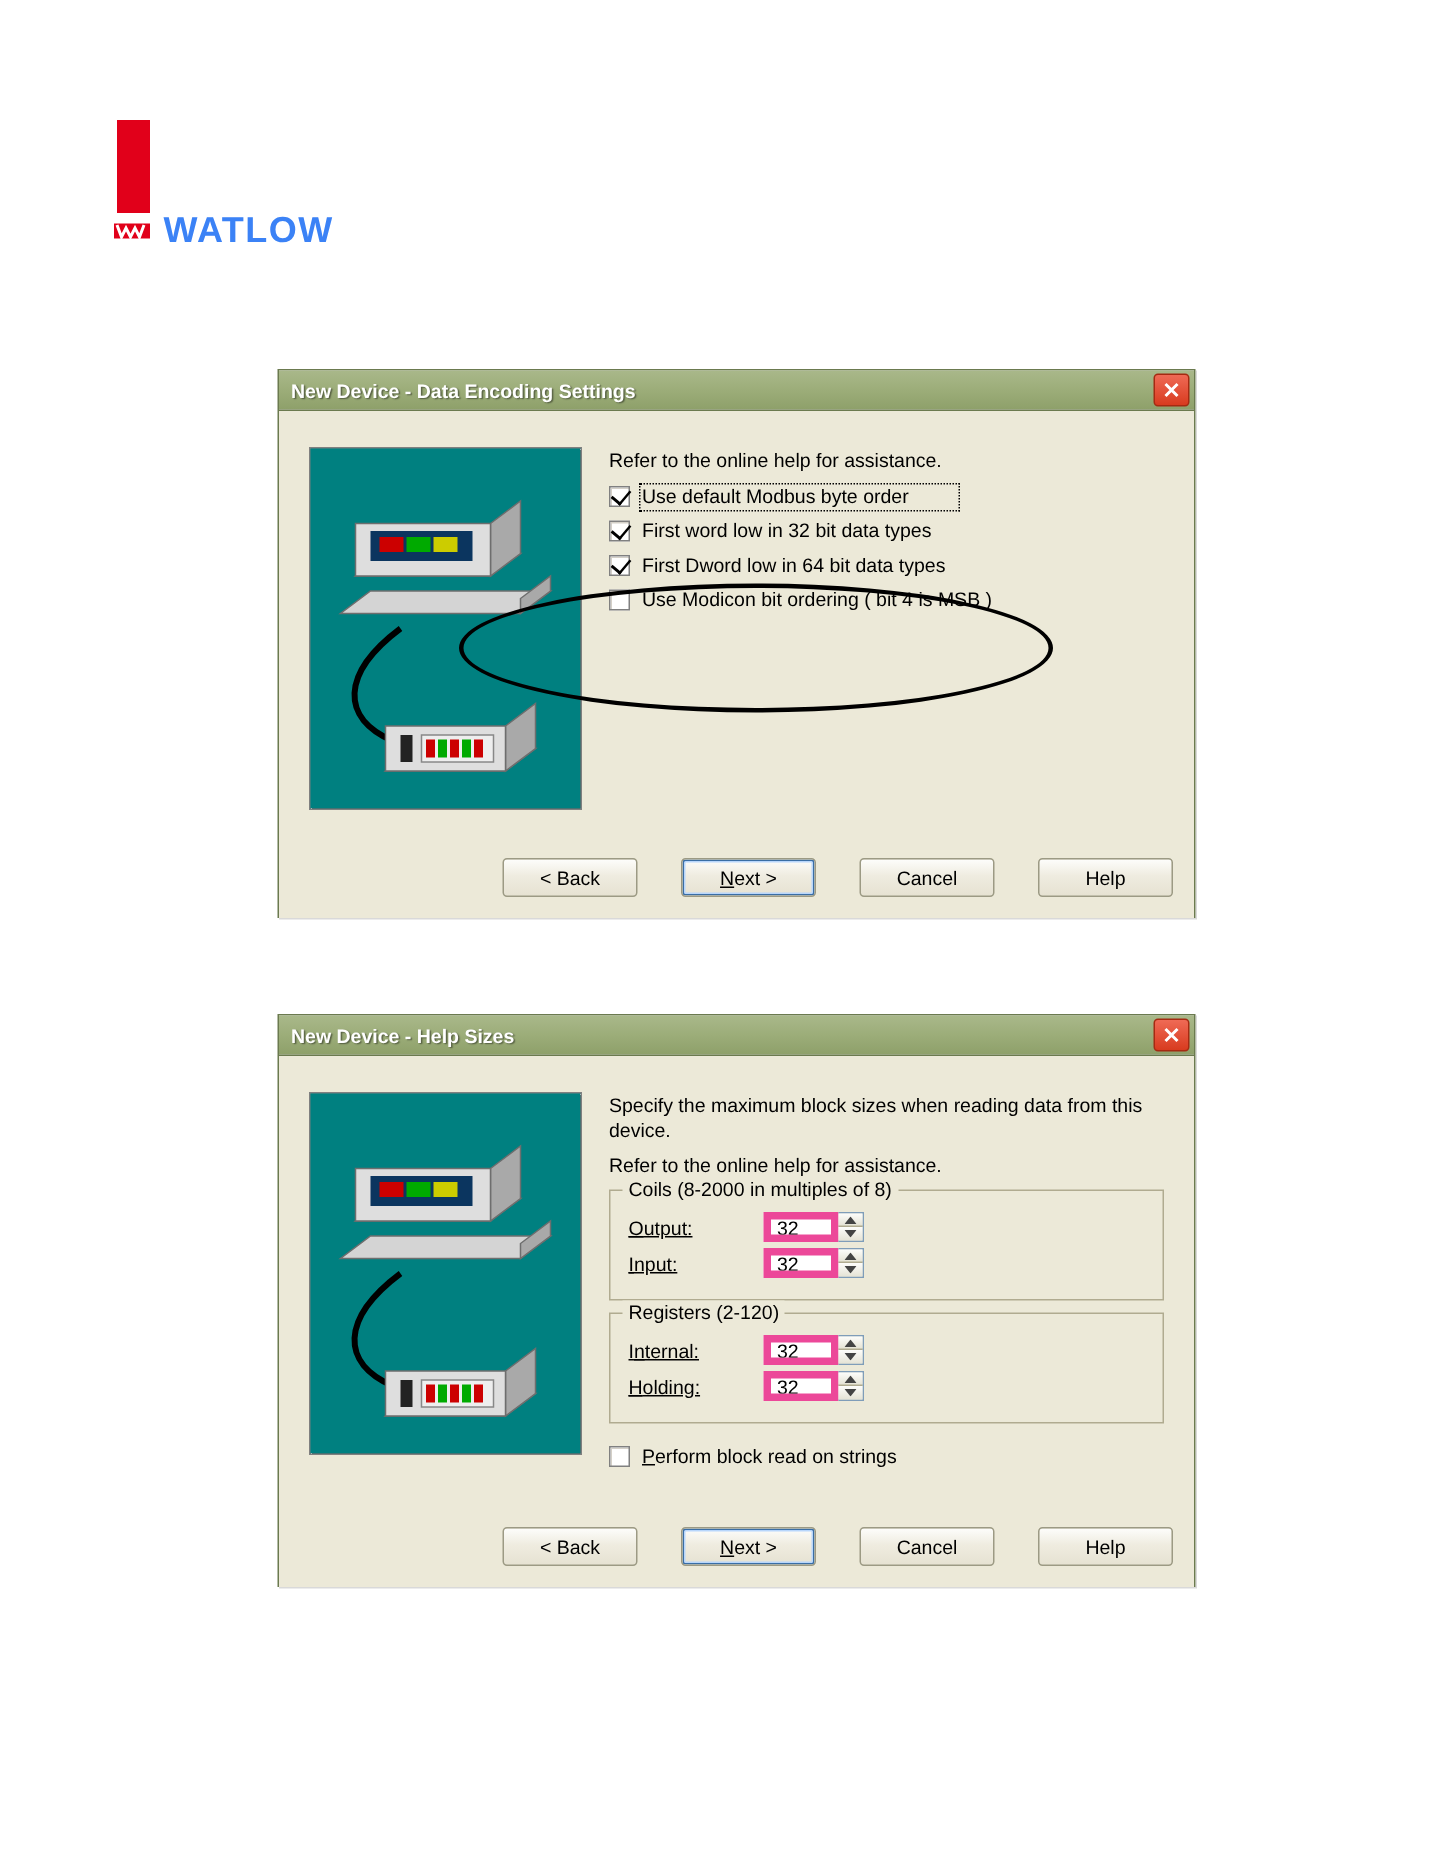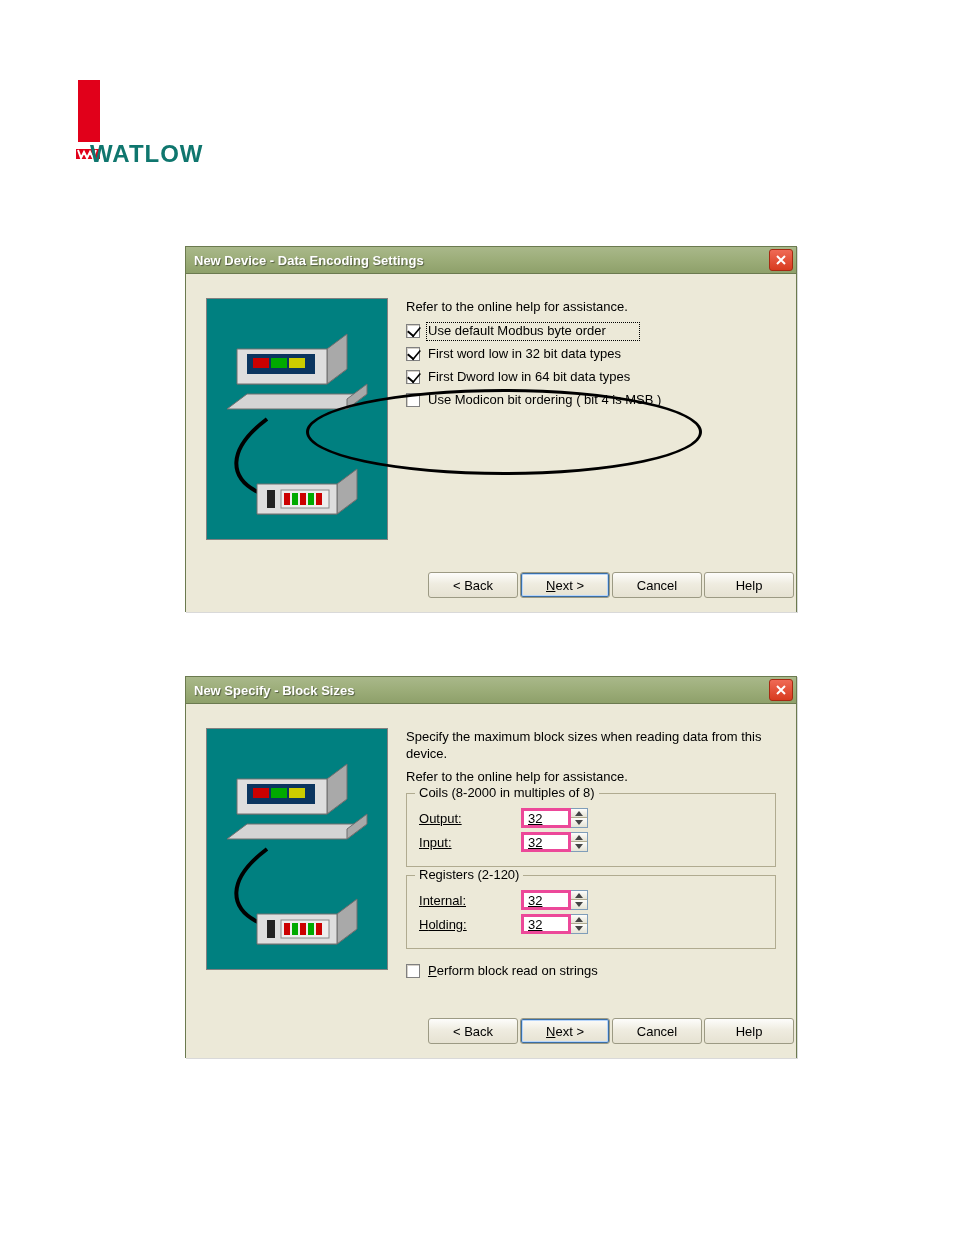--- a/index.html
+++ b/index.html
@@ -1,20 +1,20 @@
 <!DOCTYPE html>
 <html><head>
 <meta charset="utf-8">
 <style>
   html,body{margin:0;padding:0;background:#fff;font-family:"Tahoma","Arial",sans-serif;font-size:13px;color:#000;}
   .page{width:954px;min-height:1235px;margin:0 auto;position:relative;background:#fff;padding-top:70px;box-sizing:border-box;}
   
   .logo{position:absolute;left:78px;top:80px;}
   .logo-bar{width:22px;height:80px;background:#e1001a;display:block;}
-  .logo-text{font-family:"Arial Black",Arial,sans-serif;font-weight:900;font-size:24px;letter-spacing:1px;color:#0f766e;position:absolute;left:12px;top:60px;}
+  .logo-text{font-family:"Arial Black",Arial,sans-serif;font-weight:900;font-size:24px;letter-spacing:1px;color:#3b82f6;position:absolute;left:31px;top:60px;}
   .logo-w{position:absolute;left:-2px;top:62px;width:24px;height:22px;background:#fff;}
   .logo-w svg{display:block;}
   
   .dialog{position:absolute;width:610px;border:1px solid #6b7a4f;box-shadow:1px 1px 0 rgba(0,0,0,.15);}
   .dialog.d1{left:185px;top:246px;height:364px;}
   .dialog.d2{left:185px;top:676px;height:380px;}
   .titlebar{height:26px;background:linear-gradient(#a9b88a 0%,#9cad79 50%,#8ea06a 100%);display:flex;align-items:center;justify-content:space-between;padding:0 3px 0 8px;border-bottom:1px solid #6b7a4f;}
   .titlebar-text{color:#fff;font-weight:700;font-size:13px;text-shadow:1px 1px 1px rgba(0,0,0,.45);white-space:nowrap;}
   .close-btn{width:22px;height:20px;background:linear-gradient(#ef6a55,#d83b1f);border:1px solid #a52a12;border-radius:3px;display:flex;align-items:center;justify-content:center;cursor:pointer;}
   .close-btn svg{display:block;}
@@ -32,27 +32,27 @@
   .cb-label{font-size:13px;}
   .focus-rect{position:absolute;border:1px dotted #000;pointer-events:none;}
   
   .oval{position:absolute;border:3px solid #000;border-radius:50%;pointer-events:none;}
   
   .group{border:1px solid #b0ab90;margin-top:8px;padding:10px 12px 10px 12px;position:relative;text-decoration:underline;}
   .group-legend{position:absolute;top:-9px;left:8px;background:#ece9d8;padding:0 4px;font-size:13px;}
   .field-row{display:flex;align-items:center;margin:4px 0;}
   .field-label{width:90px;font-size:13px;}
   .spinner{display:flex;align-items:stretch;}
-  .spinner input{width:50px;height:20px;border:3px solid #ec4899;background:#fff;font-size:13px;padding:0 4px;box-sizing:border-box;margin-left:12px;}
+  .spinner input{width:50px;height:20px;border:5px solid #ec4899;background:#fff;font-size:13px;padding:0 4px;box-sizing:border-box;}
   .spin-btns{display:flex;flex-direction:column;border:1px solid #7f9db9;border-left:none;}
   .spin-btns button{width:16px;height:9px;padding:0;border:none;background:linear-gradient(#fdfdfb,#e5e3d5);cursor:pointer;display:flex;align-items:center;justify-content:center;}
   .spin-btns button:first-child{border-bottom:1px solid #b0ab90;}
   .spin-btns svg{display:block;}
   
-  .btnrow{position:absolute;bottom:14px;right:2px;display:flex;gap:2px;justify-content:center;}
+  .btnrow{position:absolute;bottom:14px;right:14px;display:flex;gap:29px;justify-content:center;}
   .winbtn{min-width:90px;height:26px;background:linear-gradient(#fdfdfb,#efece0 45%,#e6e2d2);border:1px solid #9c9a84;border-radius:3px;font-size:13px;cursor:pointer;padding:0 10px;}
   .winbtn.default{box-shadow:0 0 0 1px #3a6ea5 inset,0 0 0 2px #b8d6fb inset;}
   .u{text-decoration:underline;}
 </style>
 </head>
 <body>
 
 <div class="page">
 
   <div class="logo">
@@ -142,21 +142,21 @@
         <button class="winbtn">&lt; Back</button>
         <button class="winbtn default"><span class="u">N</span>ext &gt;</button>
         <button class="winbtn">Cancel</button>
         <button class="winbtn">Help</button>
       </div>
     </div>
   </div>
 
   <div class="dialog d2">
     <div class="titlebar">
-      <span class="titlebar-text">New Specify - Block Sizes</span>
+      <span class="titlebar-text">New Device - Help Sizes</span>
       <span class="close-btn">
         <svg width="12" height="12" viewBox="0 0 12 12">
           <path d="M2 2 L10 10 M10 2 L2 10" stroke="#fff" stroke-width="2"></path>
         </svg>
       </span>
     </div>
     <div class="body">
       <div class="sidepanel">
         <svg width="180" height="240" viewBox="0 0 180 240">
           <rect width="180" height="240" fill="#008080"></rect>

